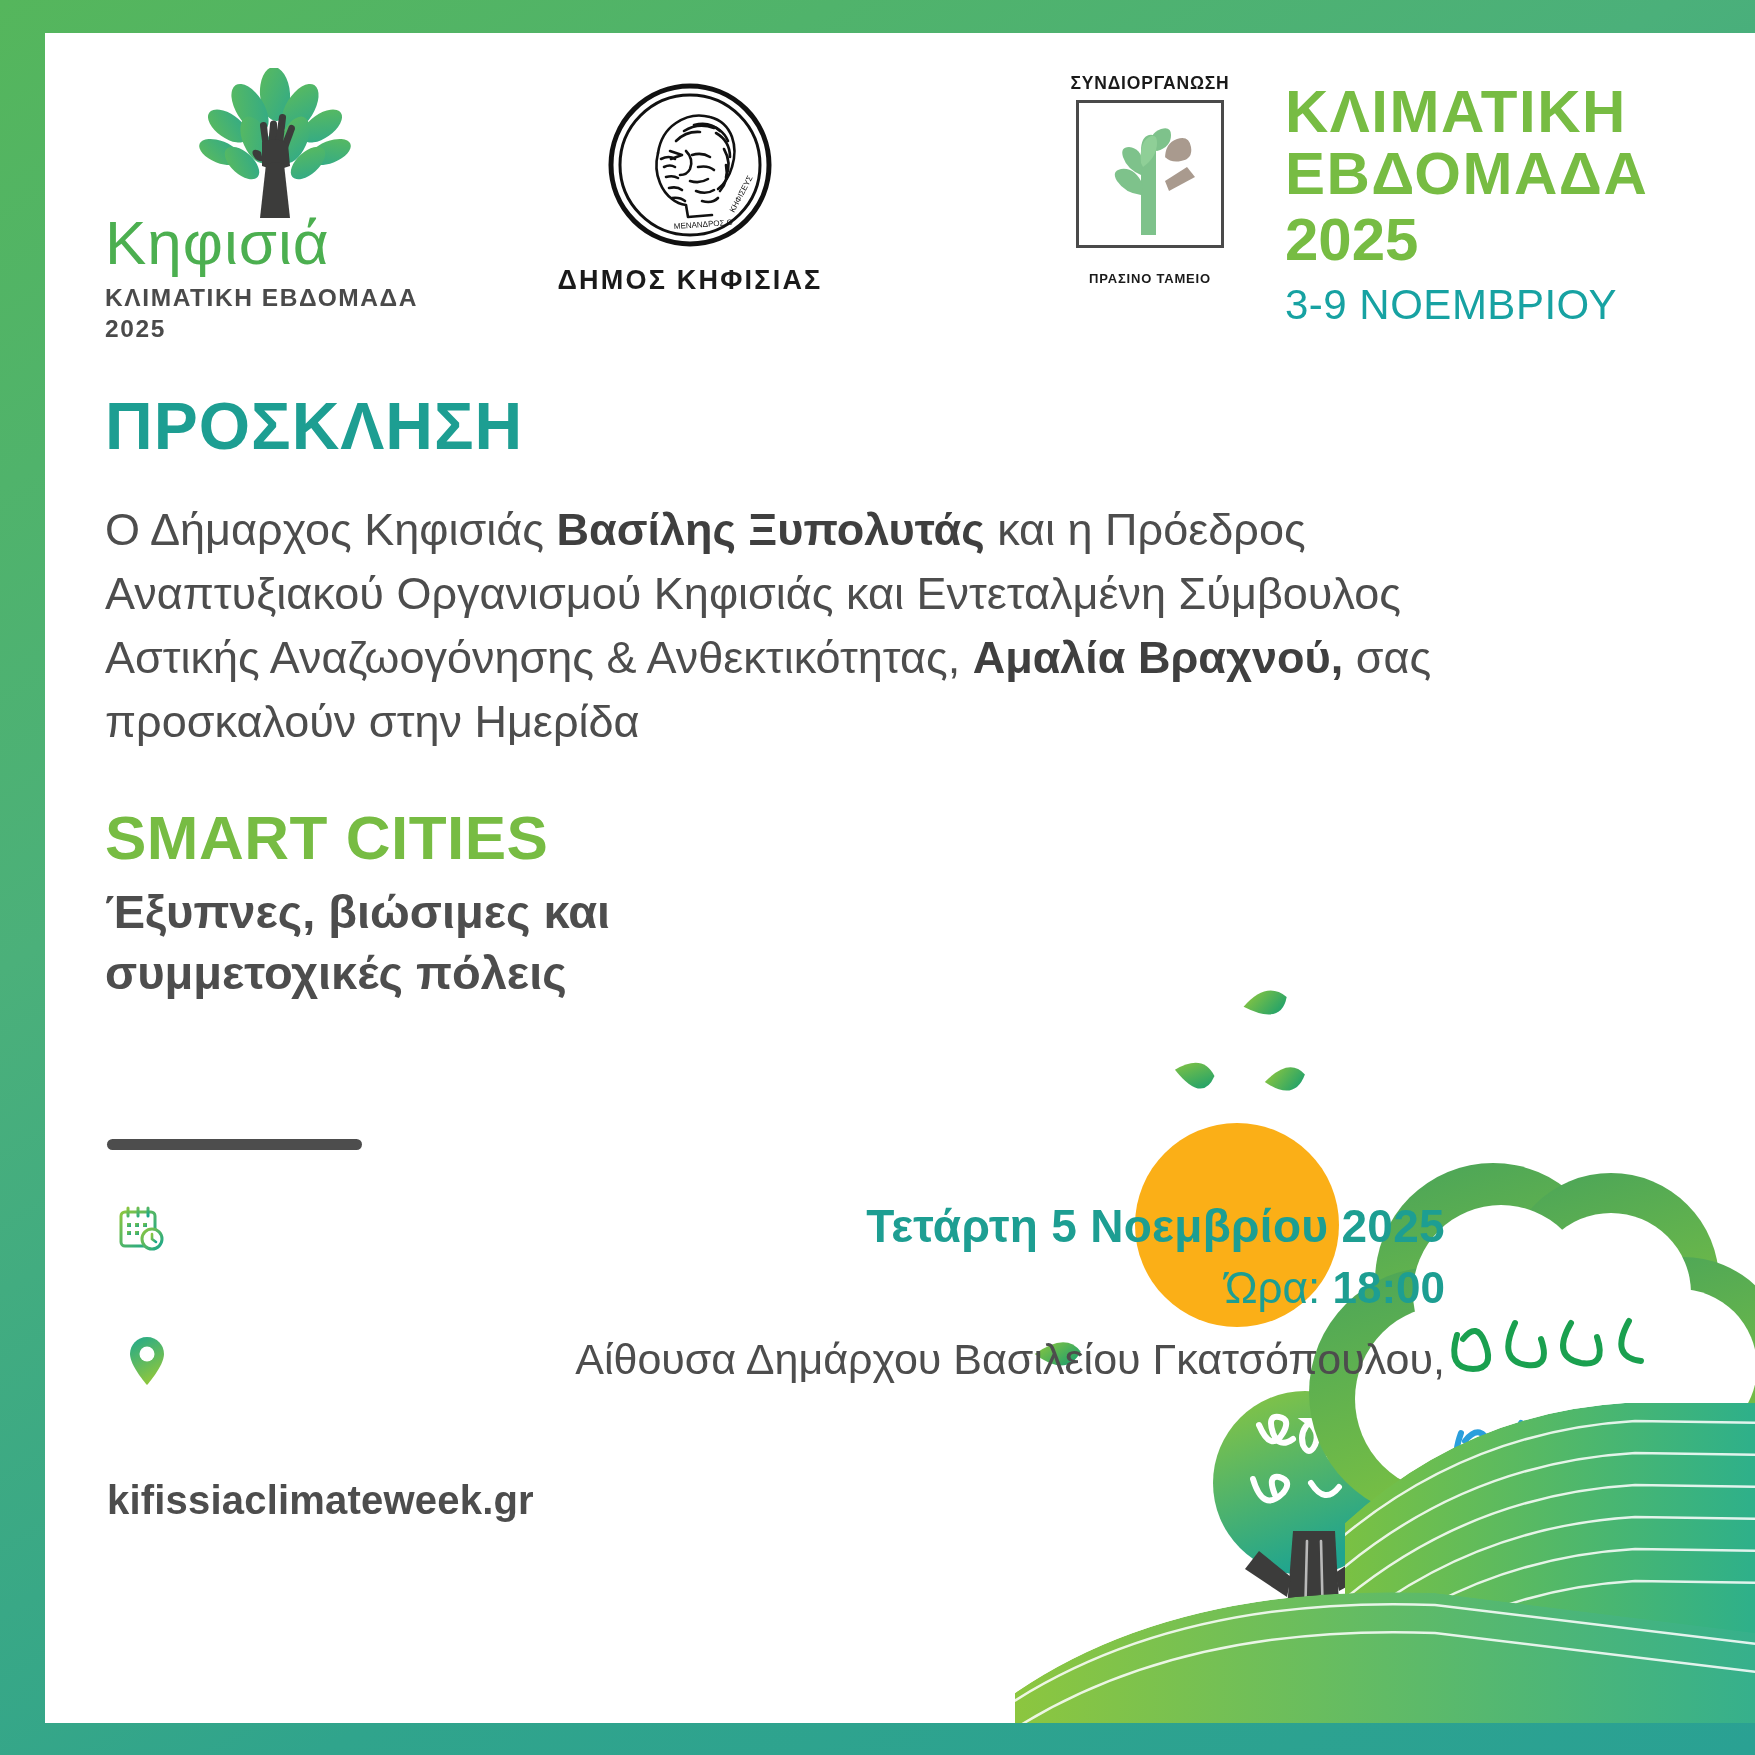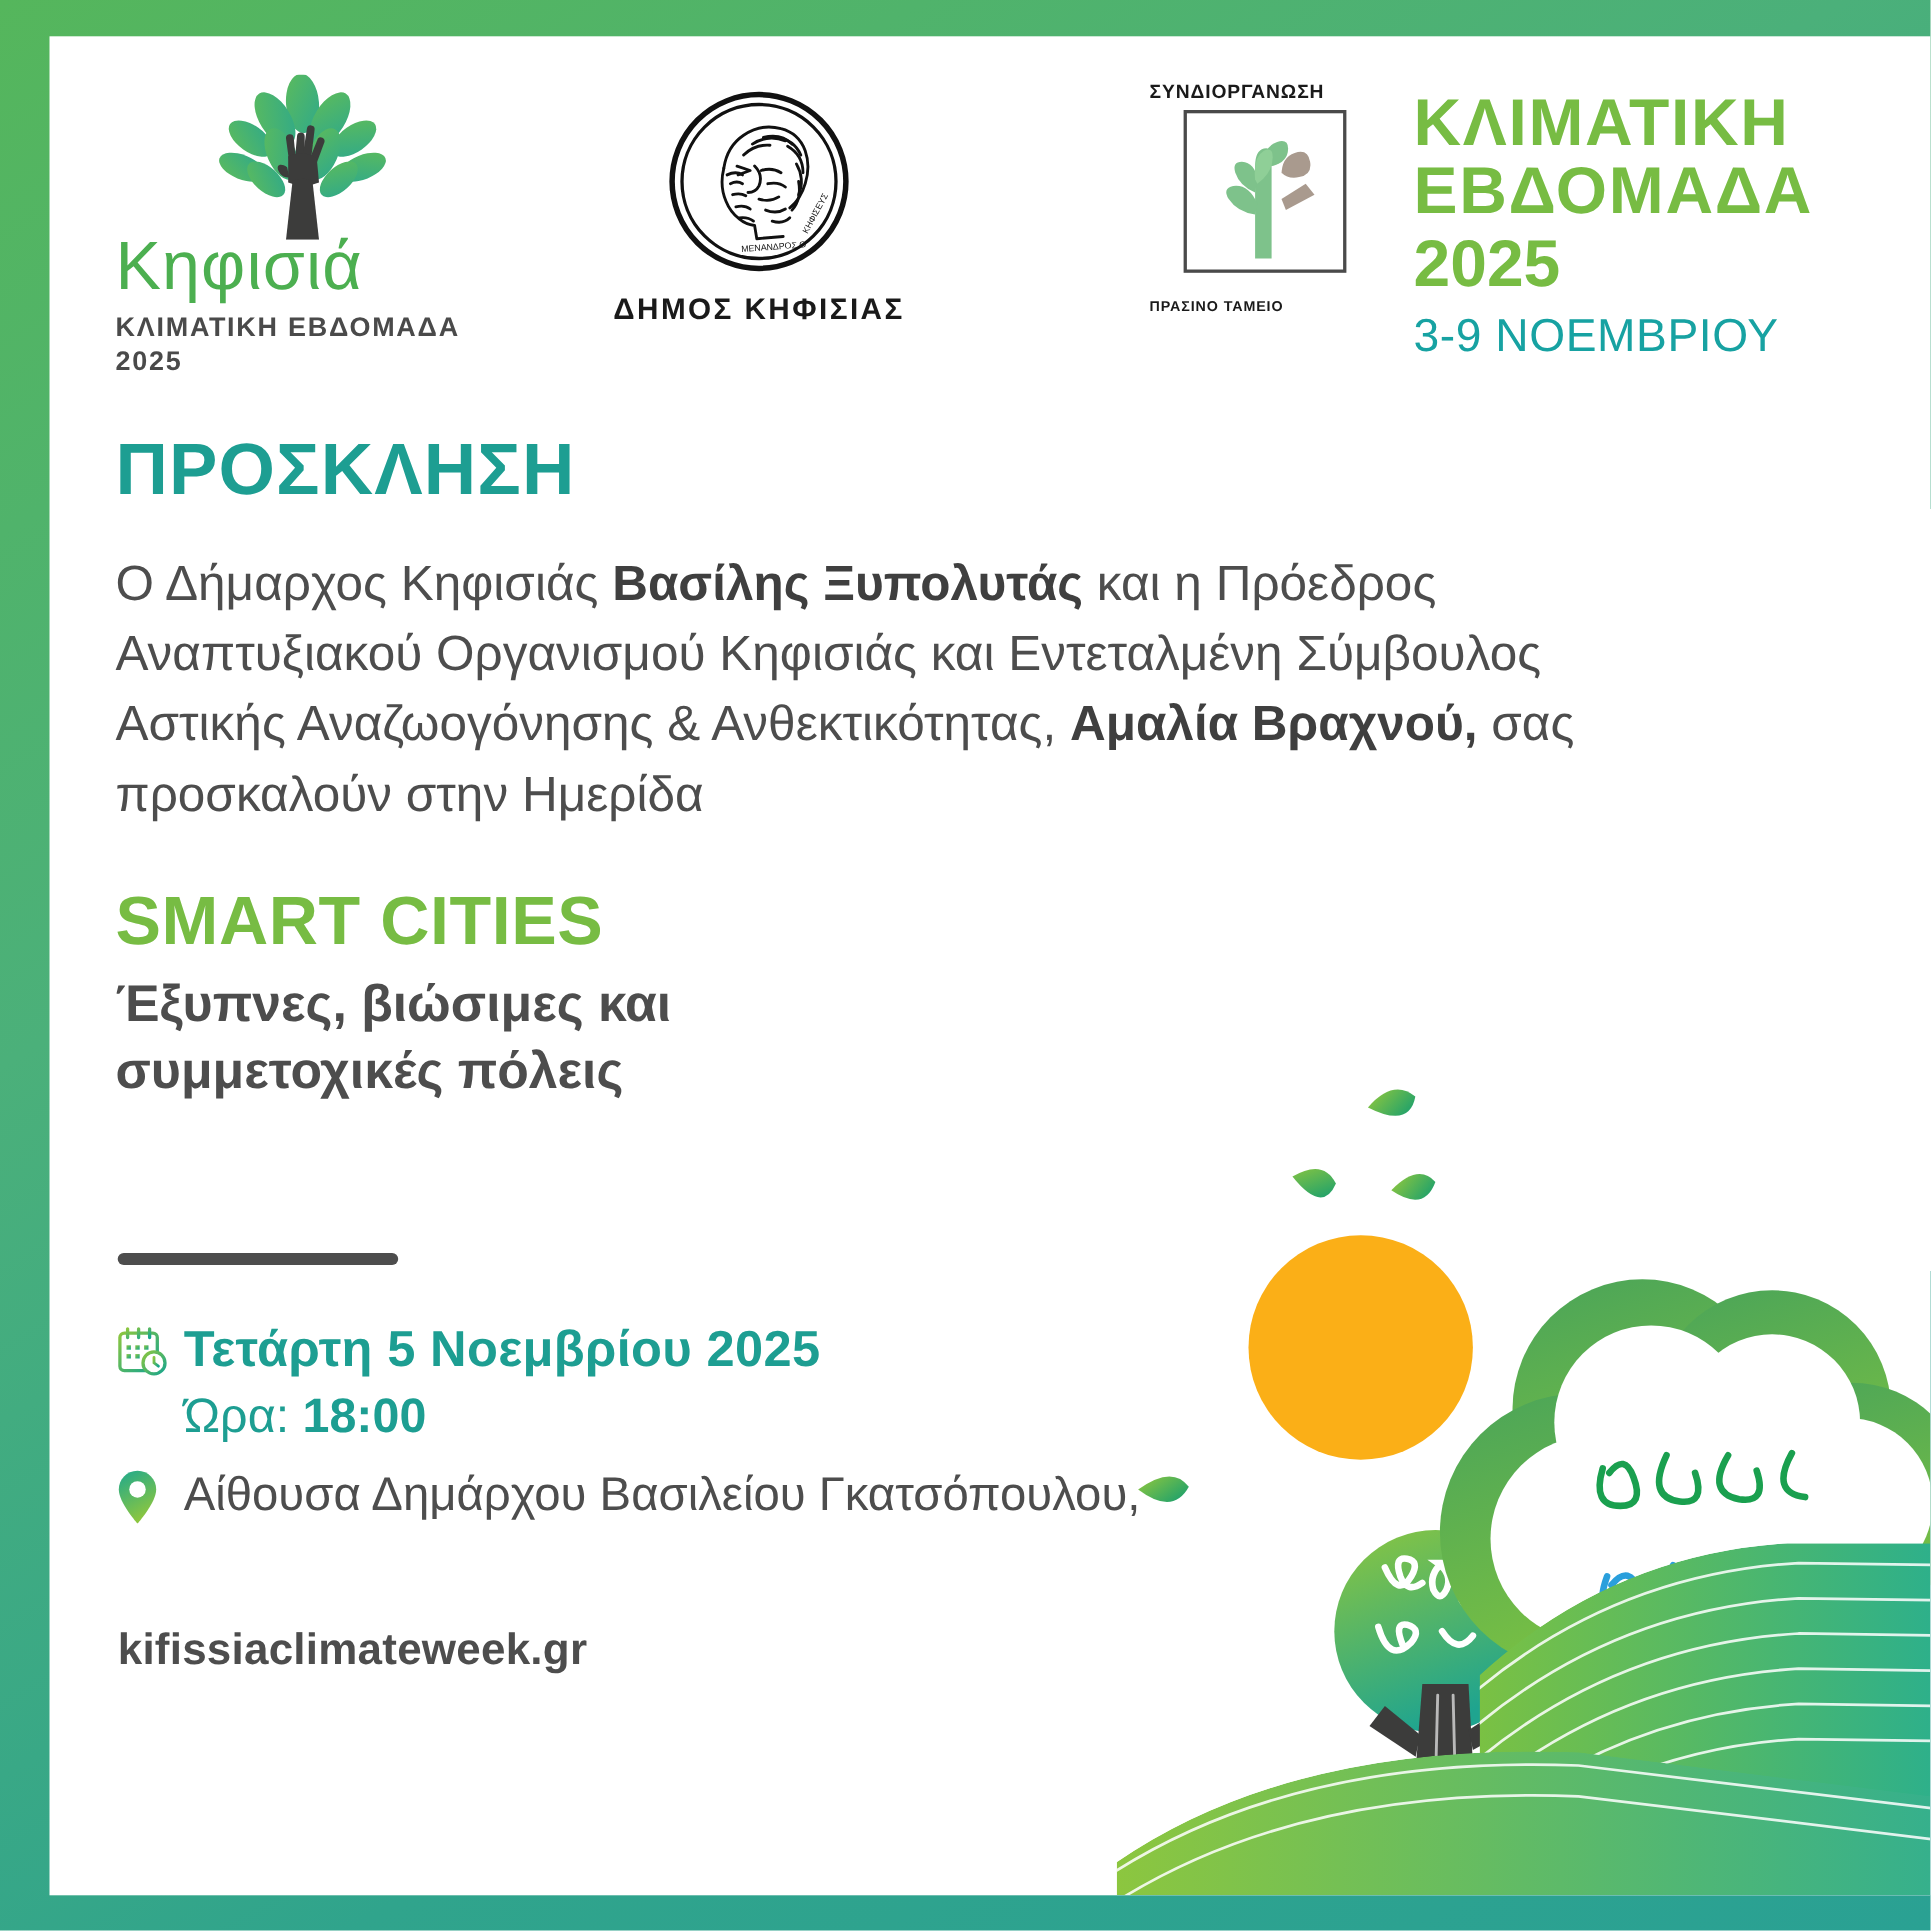--- a/index.html
+++ b/index.html
@@ -24,21 +24,21 @@
   .header { position: absolute; left: 0; top: 0; width: 100%; height: 290px; }
 
   .logo-kifisia { position: absolute; left: 60px; top: 35px; width: 340px; text-align: left; }
   .tree-logo-svg { display: block; margin: 0 auto; }
   .kifisia-word { font-size: 62px; color: #4caf50; font-weight: 400; letter-spacing: 1px; line-height: 1; margin-top: -6px; }
   .kifisia-sub { font-size: 24.5px; font-weight: 700; color: #4a4a4a; letter-spacing: 1.6px; margin-top: 8px; line-height: 1.28; }
 
   .logo-dimos { position: absolute; left: 465px; top: 48px; width: 360px; text-align: center; }
   .dimos-label { font-size: 27px; font-weight: 700; color: #1a1a1a; letter-spacing: 2.2px; margin-top: 12px; }
 
-  .logo-partner { position: absolute; left: 1000px; top: 40px; width: 210px; text-align: left; }
+  .logo-partner { position: absolute; left: 1000px; top: 40px; width: 210px; text-align: center; }
   .partner-top { font-size: 17.5px; font-weight: 700; color: #1a1a1a; letter-spacing: 0.8px; }
   .partner-box { width: 148px; height: 148px; border: 3px solid #4a4a4a; margin: 6px auto 0; position: relative; background: #fff; }
   .partner-bottom { font-size: 13px; font-weight: 700; color: #1a1a1a; letter-spacing: 0.8px; margin-top: 23px; }
 
   .logo-week { position: absolute; left: 1240px; top: 48px; }
   .week-line { font-size: 60px; font-weight: 700; color: #77bc43; letter-spacing: 1.5px; line-height: 1.03; }
   .week-year { font-size: 60px; font-weight: 700; color: #77bc43; line-height: 1.15; }
   .week-dates { font-size: 42px; color: #17a2a2; line-height: 1.3; margin-top: 4px; letter-spacing: 0.5px; }
 
   
@@ -62,21 +62,21 @@
     line-height: 1.3; margin-top: 8px;
   }
 
   .divider {
     width: 255px; height: 11px; background: #4d4d4d;
     border-radius: 6px; margin-top: 136px; margin-left: 2px;
   }
 
   
   .details { margin-top: 50px; }
-  .detail-row { display: flex; align-items: flex-start; }
+  .detail-row { display: flex; align-items: flex-start; text-align: right; }
   .detail-icon { width: 62px; flex: 0 0 62px; padding-top: 4px; }
   .detail-text { flex: 1; }
   .date-line { font-size: 46px; font-weight: 700; color: #1d9e92; letter-spacing: 0.3px; line-height: 1.15; }
   .time-line { font-size: 44px; color: #1d9e92; margin-top: 10px; line-height: 1.15; }
   .time-line b { font-weight: 700; }
   .place-row { margin-top: 18px; }
   .place-text { font-size: 43px; color: #4d4d4d; line-height: 1.32; }
 
   .site { position: absolute; left: 62px; top: 1445px; font-size: 40px; font-weight: 700; color: #4d4d4d; letter-spacing: 0.2px; z-index: 5; }
 

